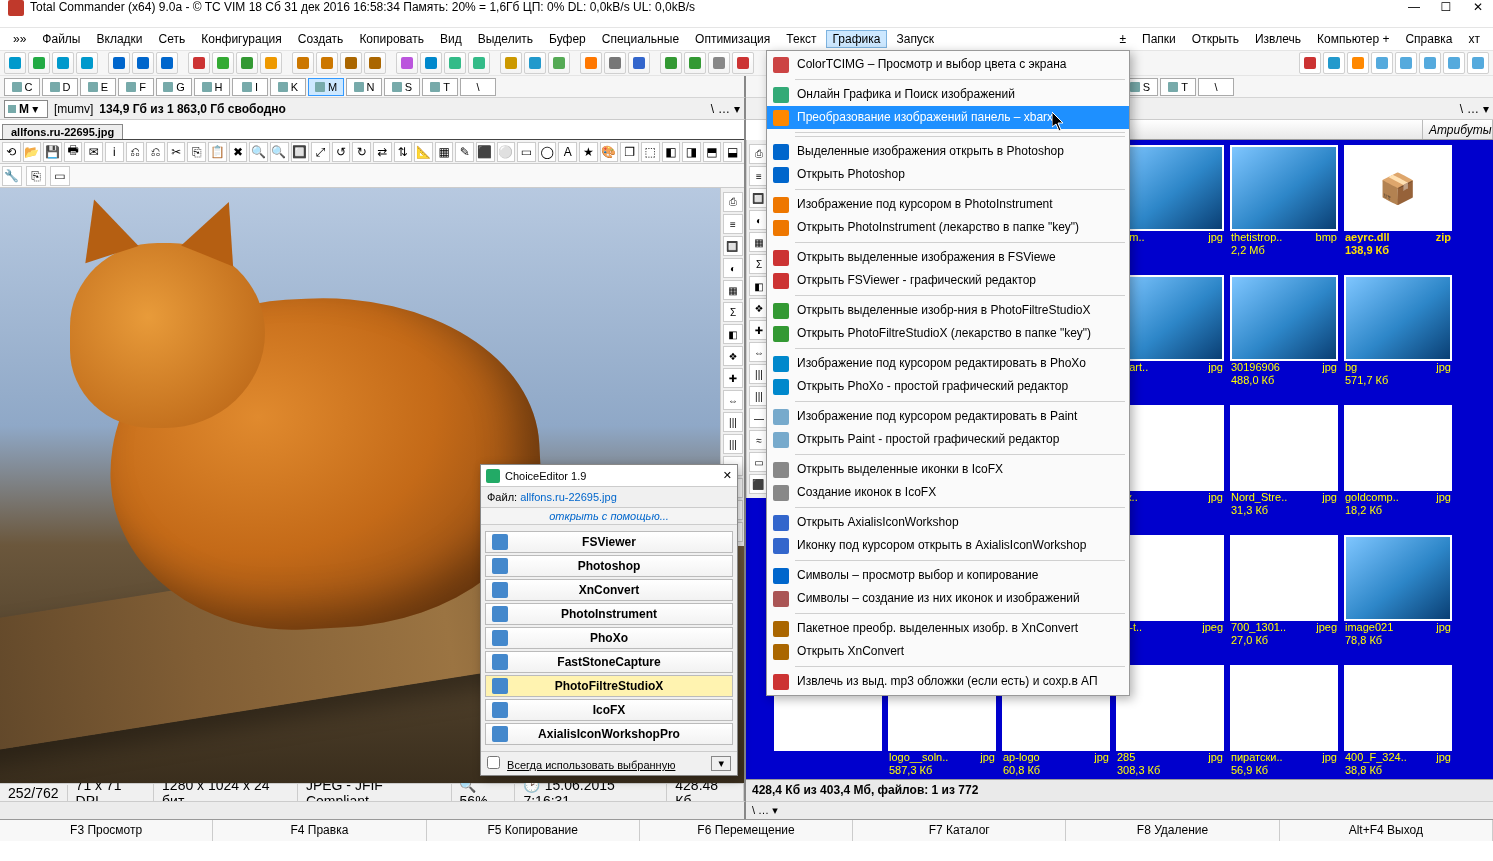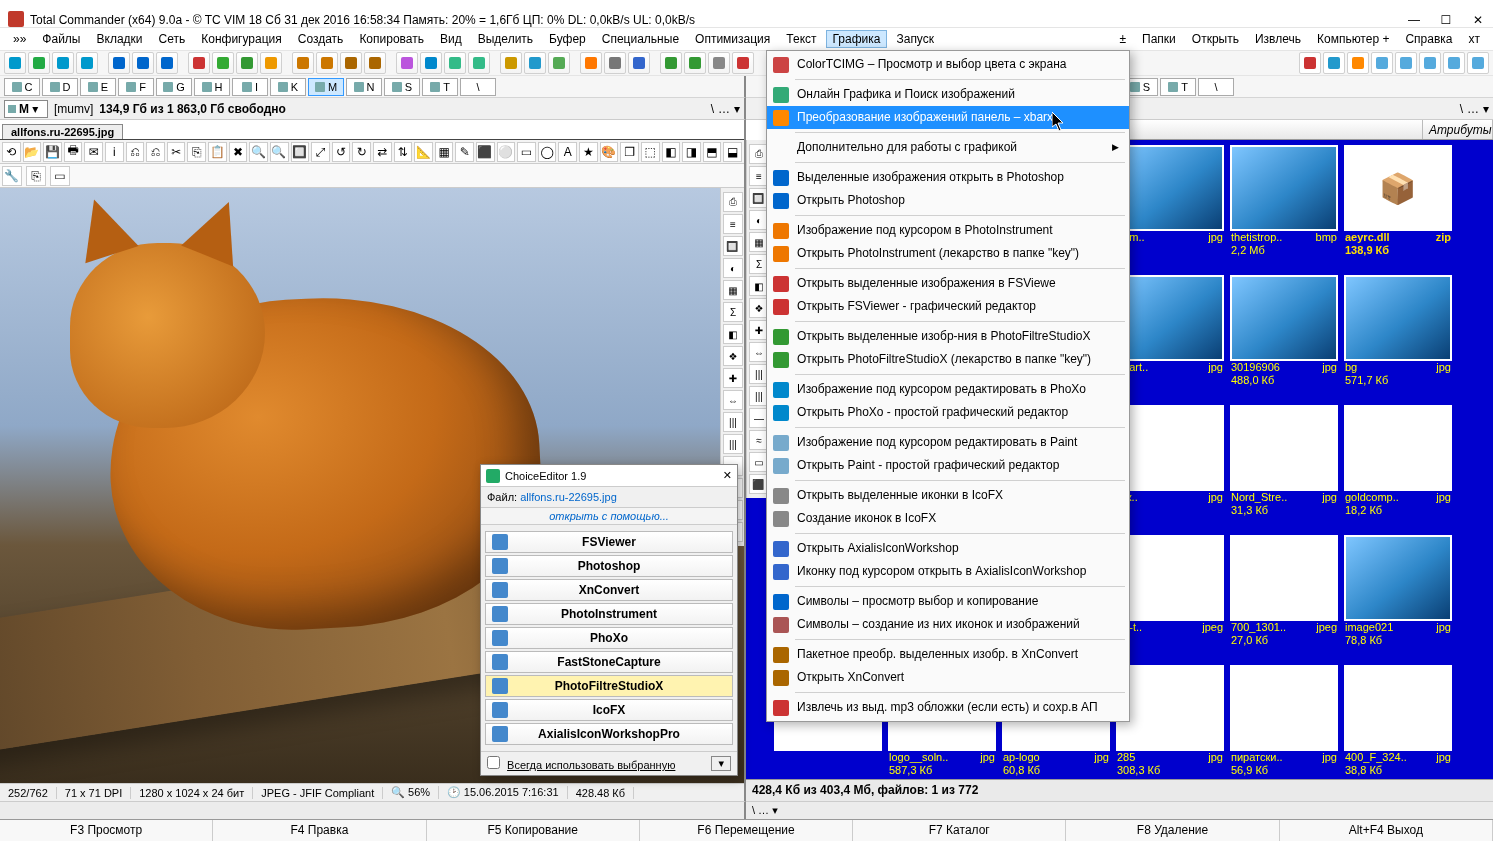--- a/index.html
+++ b/index.html
@@ -1,19 +1,19 @@
 <!DOCTYPE html>
 <html><head>
 <meta charset="utf-8">
 <style>
 * { box-sizing: border-box; margin: 0; padding: 0; font-family: "Segoe UI", Tahoma, sans-serif; }
 body { width: 1493px; height: 861px; background: #fff; font-size: 12px; overflow: hidden; position: relative; }
 
 
-.titlebar { height: 28px; display: flex; align-items: flex-end; padding: 0 8px; background: #fff; border-bottom: 1px solid #e5e5e5; }
+.titlebar { height: 28px; display: flex; align-items: flex-start; padding: 0 8px; background: #fff; border-bottom: 1px solid #e5e5e5; }
 .titlebar .icon { width:16px; height:16px; background:#c0392b; border-radius:2px; margin-right:6px; display:inline-block; }
 .titlebar .title { font-size: 12px; color:#000; }
 .titlebar .winbtns { margin-left:auto; display:flex; gap:18px; }
 .titlebar .winbtns span { width:14px; text-align:center; cursor:pointer; font-family:Arial; }
 
 
 .mainmenu { height: 22px; display:flex; align-items:center; padding: 0 6px; background:#fff; font-size:12px; }
 .mainmenu .mleft { display:flex; gap:2px; }
 .mainmenu .mright { margin-left:auto; display:flex; gap:2px; }
 .mainmenu span { padding: 2px 7px; cursor:pointer; }
@@ -74,21 +74,21 @@
 .thumb .pic { width:108px; height:86px; margin:1px auto 0; background:linear-gradient(140deg,#7fc6ff 0%, #2d86c8 55%, #0a3f74 100%); border:2px solid #fff; }
 .thumb .pic.white { background:#fff; }
 .thumb .pic.icon { background:#fff; display:flex; align-items:center; justify-content:center; font-size:30px;}
 .thumb .ln { display:flex; color:#ff0; font-size:11px; padding:0 3px; line-height:13px;}
 .thumb .ln .nm { flex:1; white-space:nowrap; overflow:hidden; text-overflow:ellipsis;}
 .thumb .sz { color:#ff0; font-size:11px; padding:0 3px; line-height:13px; }
 .thumb.selgreen .ln,.thumb.selgreen .sz{ color:#00ff00; }
 .thumb.dll .ln,.thumb.dll .sz{ color:#ffe000; font-weight:bold;}
 
 
-.statusbar { height:18px; background:#f0f0f0; border-top:1px solid #ccc; display:flex; font-size:11px; align-items:center;}
+.statusbar { height:18px; background:#f0f0f0; border-top:1px solid #ccc; display:flex; font-size:14px; align-items:center;}
 .statusbar div { padding:0 8px; border-right:1px solid #ccc; }
 .rightstat { height:22px; background:#eaeaea; border-top:1px solid #999; font-size:12px; font-weight:bold; padding:3px 6px;}
 
 
 .fkeys { height:22px; display:flex; border-top:1px solid #999; font-size:12px; }
 .fkeys div { flex:1; text-align:center; border-right:1px solid #ccc; padding:3px 2px; background:#f8f8f8; cursor:pointer;}
 
 
 .choiceeditor { position:absolute; left:480px; top:464px; width:258px; background:#f0f0f0; border:1px solid #888; box-shadow:3px 3px 10px rgba(0,0,0,.3); z-index:50; font-size:11px;}
 .ce-title{ height:22px; background:#fff; display:flex; align-items:center; padding:0 5px; border-bottom:1px solid #ccc; gap:5px;}
@@ -721,25 +721,20 @@
     <div class="sep"></div>
     <div class="mi">
       <span class="micon" style="background: rgb(51, 170, 119);"></span>
       <span>Онлайн Графика и Поиск изображений</span>
     </div>
     <div class="mi highlight">
       <span class="micon" style="background: rgb(255, 136, 0);"></span>
       <span>Преобразование изображений панель – xbarx</span>
     </div>
     <div class="sep"></div>
-    <div class="mi">
-      <span class="micon" style="background: transparent;"></span>
-      <span>Дополнительно для работы с графикой</span>
-      <span class="sub">▶</span>
-    </div>
     <div class="sep"></div>
     <div class="mi">
       <span class="micon" style="background: rgb(0, 102, 204);"></span>
       <span>Выделенные изображения открыть в Photoshop</span>
     </div>
     <div class="mi">
       <span class="micon" style="background: rgb(0, 102, 204);"></span>
       <span>Открыть Photoshop</span>
     </div>
     <div class="sep"></div>

